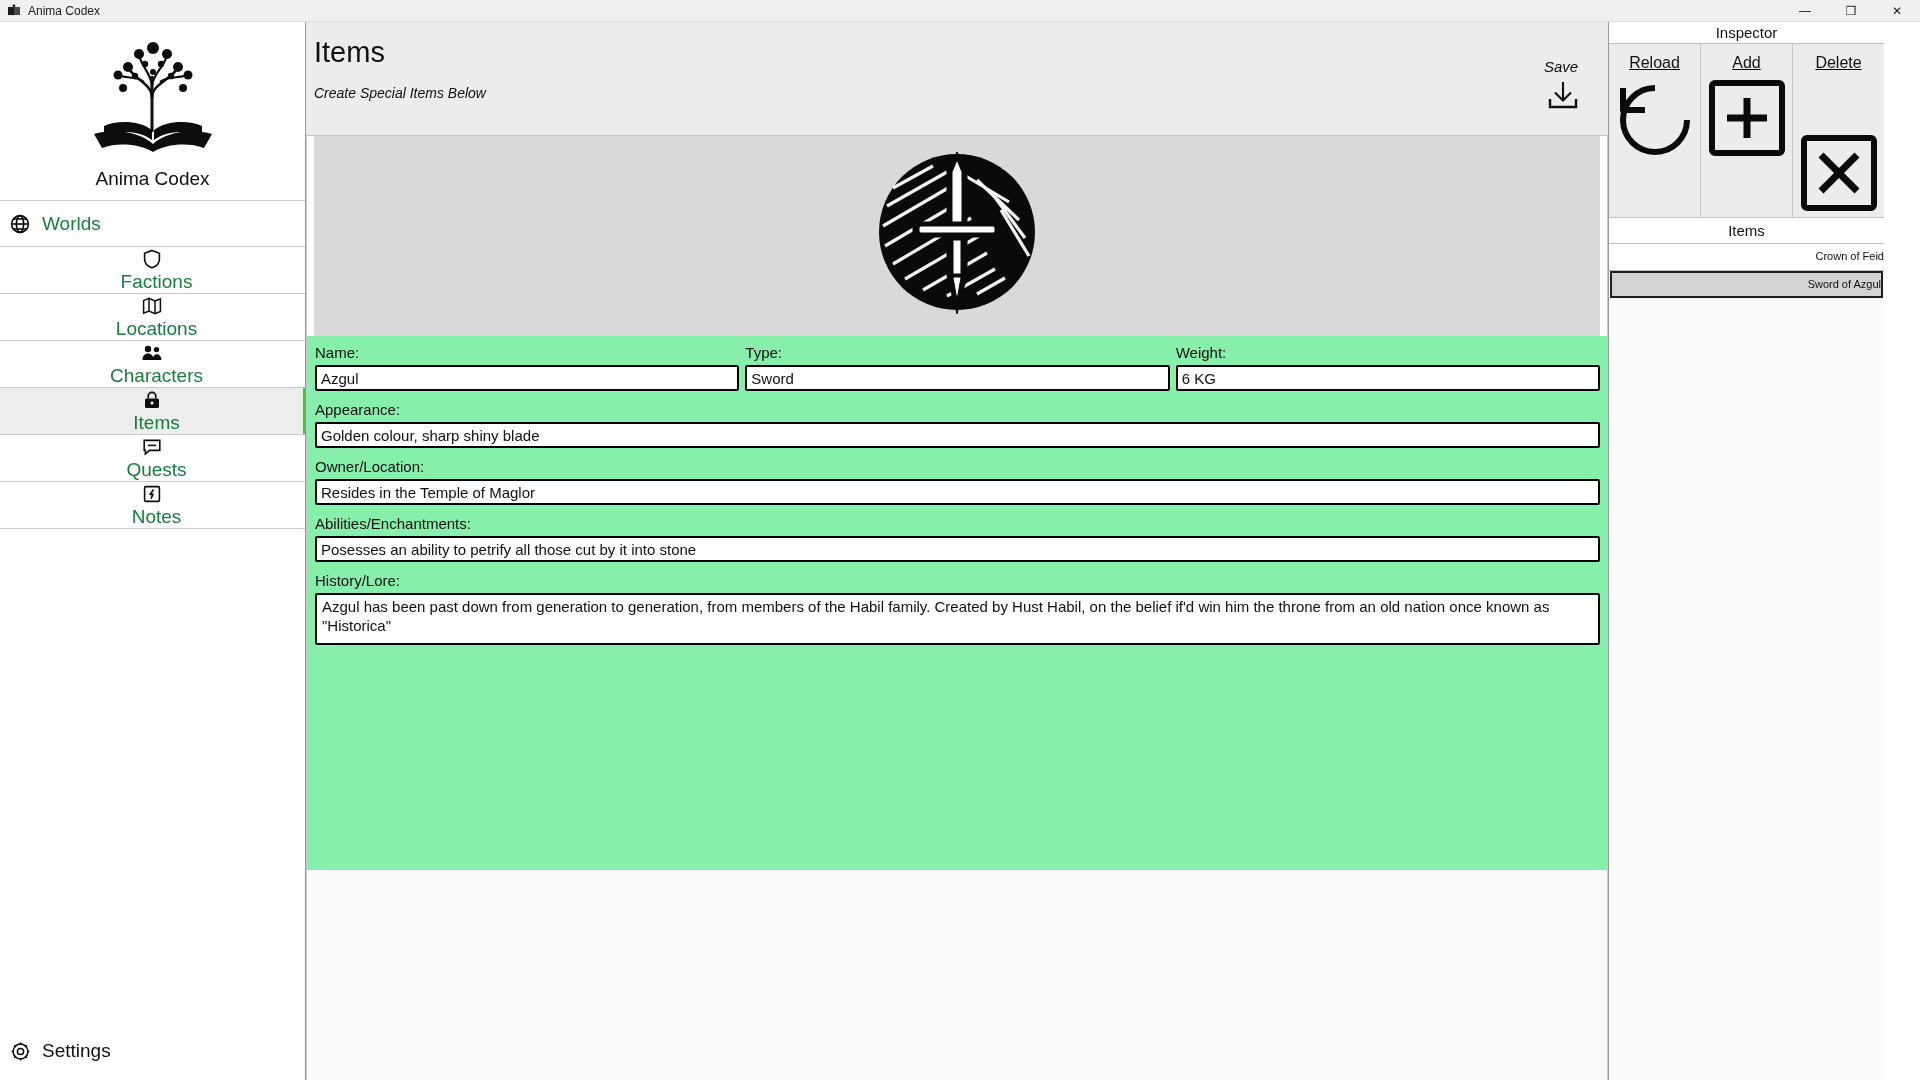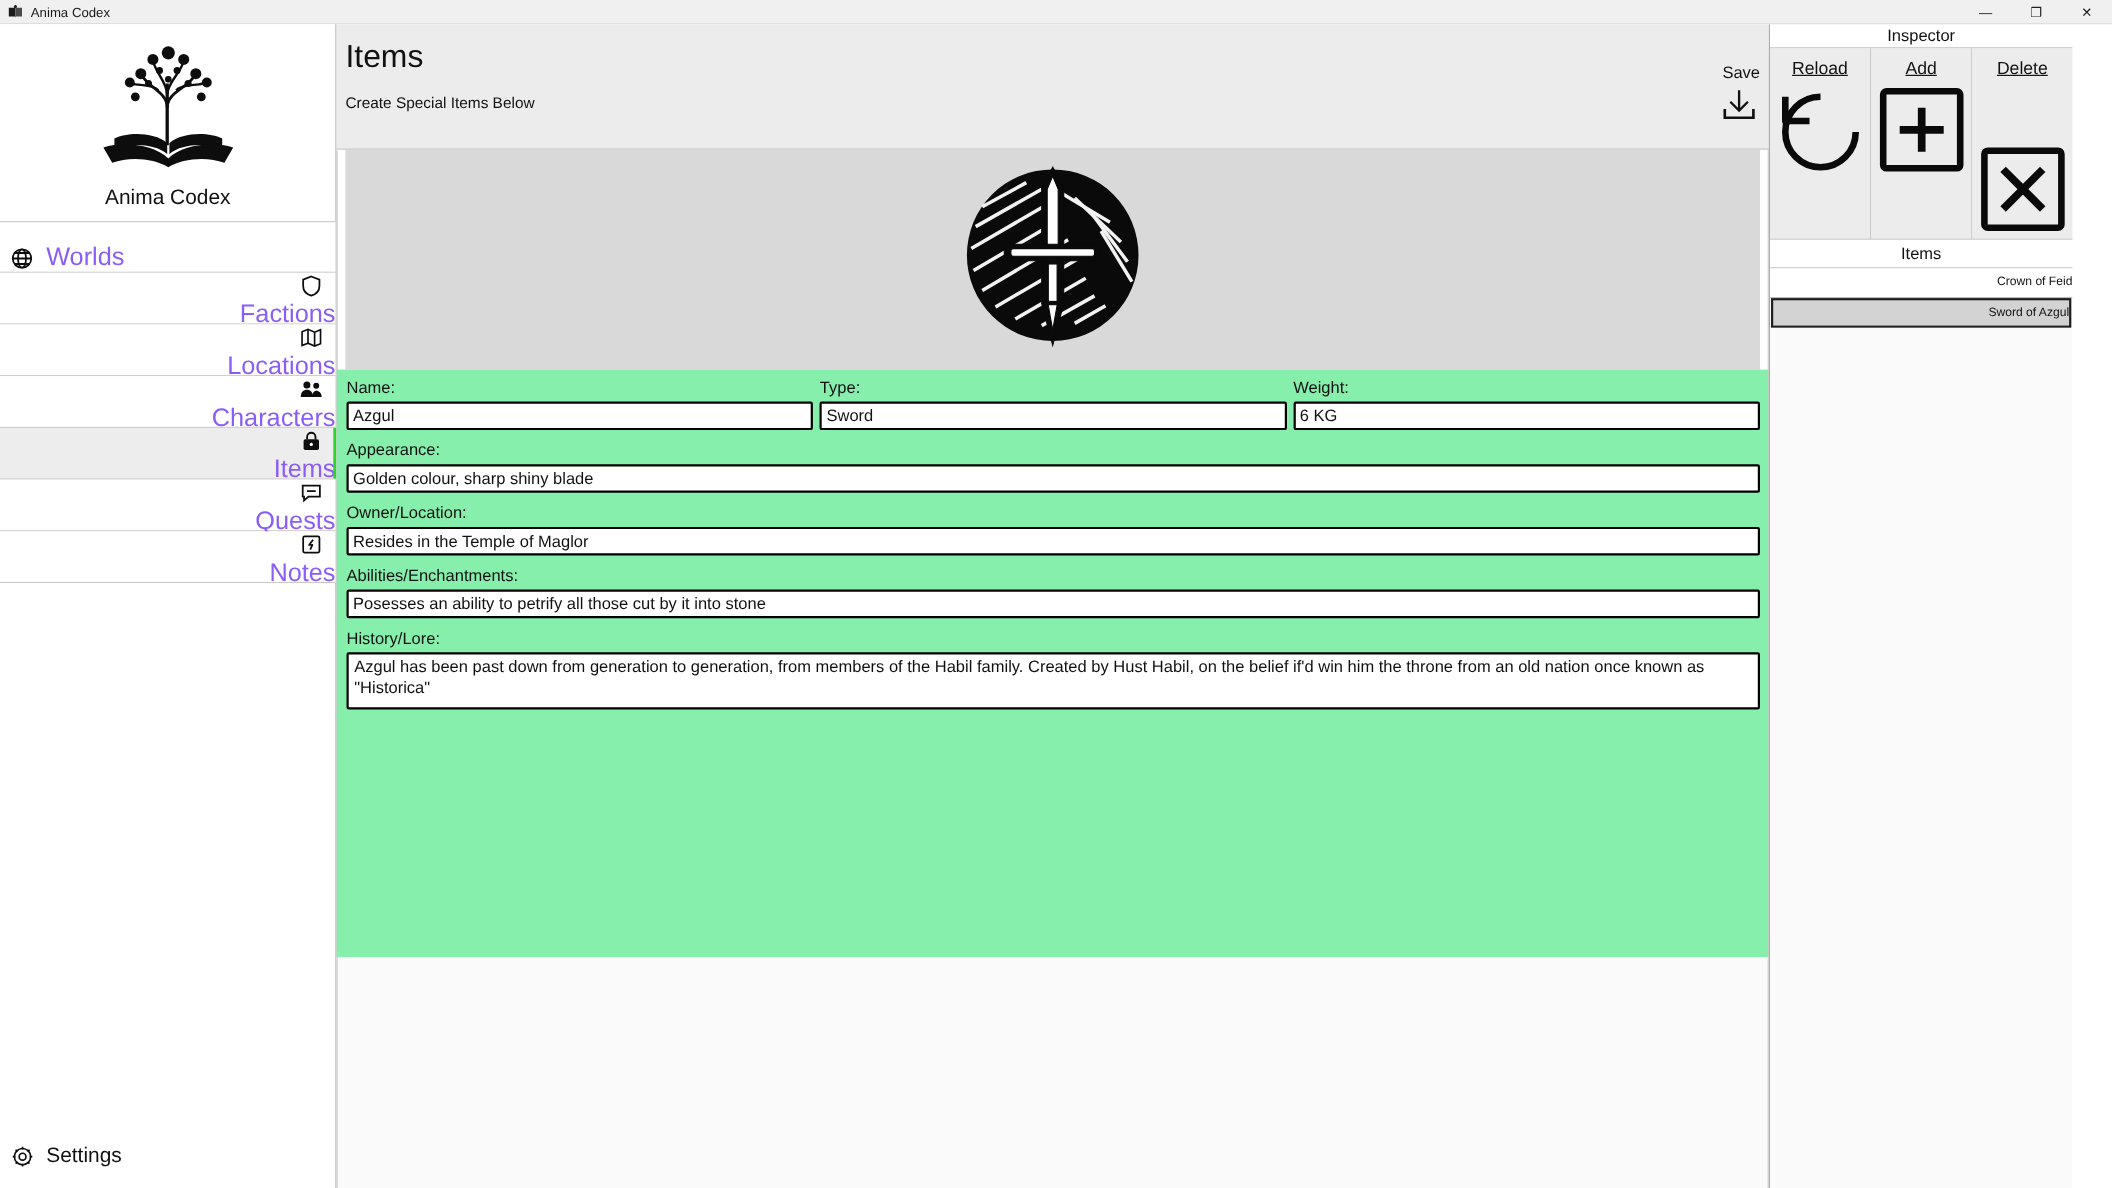--- a/index.html
+++ b/index.html
@@ -69,26 +69,26 @@
   .brand-name {
     font-size: 19px;
     color: #111;
     margin-top: 8px;
     margin-bottom: 10px;
   }
   .nav { display: flex; flex-direction: column; }
   .nav-item {
     height: 47px;
     display: flex;
-    align-items: flex-end;
+    align-items: center;
     padding-left: 8px;
     border-top: 1px solid #c9c9c9;
     border-bottom: 1px solid #c9c9c9;
-    font-size: 23px;
-    color: #8b5cf6;
+    font-size: 19px;
+    color: #15803d;
     background: #ffffff;
     position: relative;
     cursor: default;
   }
   .nav-item + .nav-item { border-top: none; flex-direction: column; }
   .nav-item.active { background: #ededed; }
   .nav-item.active::after {
     content: "";
     position: absolute;
     right: -1px; top: 0; bottom: 0;
@@ -130,28 +130,30 @@
   .page-title {
     font-size: 29px;
     color: #111;
     margin: 0 0 0 4px;
     font-weight: normal;
   }
   .page-sub {
     font-size: 14px;
     color: #111;
     margin: 16px 0 0 4px;
+    font-style: italic;
   }
   .save-btn {
     position: absolute;
     top: 36px;
     right: 8px;
     width: 56px;
-    text-align: right;
+    text-align: left;
     cursor: default;
+    font-style: italic;
   }
   .save-label {
     font-size: 15px;
     color: #111;
     display: block;
     margin-bottom: 4px;
   }
 
   .hero {
     height: 200px;

